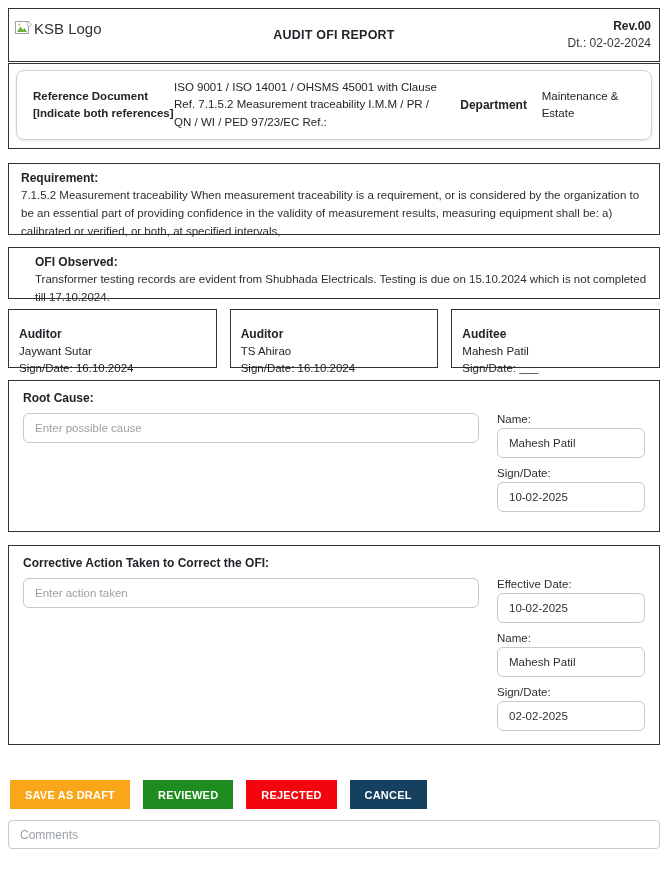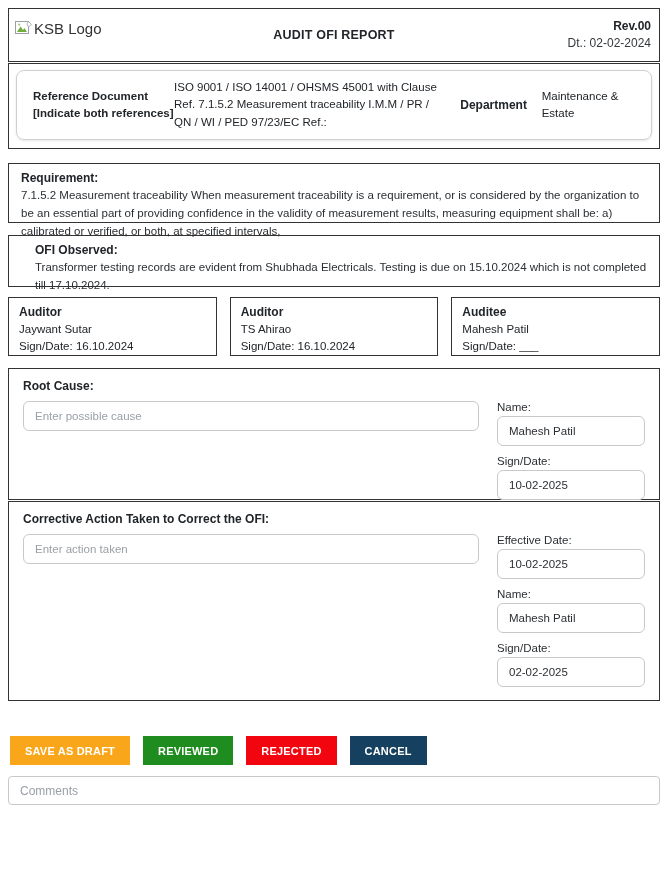--- a/index.html
+++ b/index.html
@@ -66,28 +66,28 @@
   }
   .ref-label { width: 142px; font-weight: bold; line-height: 1.45; }
   .ref-value { width: 288px; line-height: 1.5; padding-right: 14px; }
   .ref-dept-label { width: 82px; font-weight: bold; font-size: 12px; }
   .ref-dept-value { width: 100px; line-height: 1.5; }
 
   
   .section { padding: 7px 10px 6px 5px; margin-bottom: 12px; }
   .section .sec-title { font-weight: bold; font-size: 12px; margin-bottom: 2px; }
   .section .sec-body { font-size: 11.5px; line-height: 1.55; color: #2b2f33; }
-  .requirement { height: 60px; padding-left: 12px; }
+  .requirement { height: 72px; padding-left: 12px; }
   .ofi { height: 52px; margin-bottom: 10px; padding-left: 26px; }
 
   
   .sign-row { display: flex; gap: 13px; margin-bottom: 12px; }
   .sign-box {
     flex: 1; height: 59px;
-    padding: 6px 10px;
+    padding: 16px 10px;
     font-size: 11.5px; line-height: 1.45;
   }
   .sign-box .role { font-weight: bold; font-size: 12px; }
 
   
   .panel { padding: 10px 14px; }
   .panel-title { font-weight: bold; font-size: 12px; margin-bottom: 8px; }
   .panel-flex { display: flex; align-items: flex-start; }
   .panel-main { flex: 1; padding-right: 18px; }
   .panel-side { width: 148px; }
@@ -98,21 +98,21 @@
     border: 1px solid #c9c9c9;
     border-radius: 6px;
     padding: 0 11px;
     font-family: "Liberation Sans", sans-serif;
     font-size: 11.5px;
     color: #2b2f33;
     outline: none;
     background: #fff;
   }
   input::placeholder { color: #9aa0a6; }
-  .root-cause { height: 132px; margin-bottom: 1px; }
+  .root-cause { height: 152px; margin-bottom: 13px; }
   .corrective { height: 200px; margin-bottom: 35px; }
   .side-field { margin-bottom: 9px; }
 
   
   .actions { display: flex; gap: 13px; margin: 0 0 11px 2px; }
   .btn {
     height: 29px;
     border: none;
     border-radius: 0;
     color: #fff;

